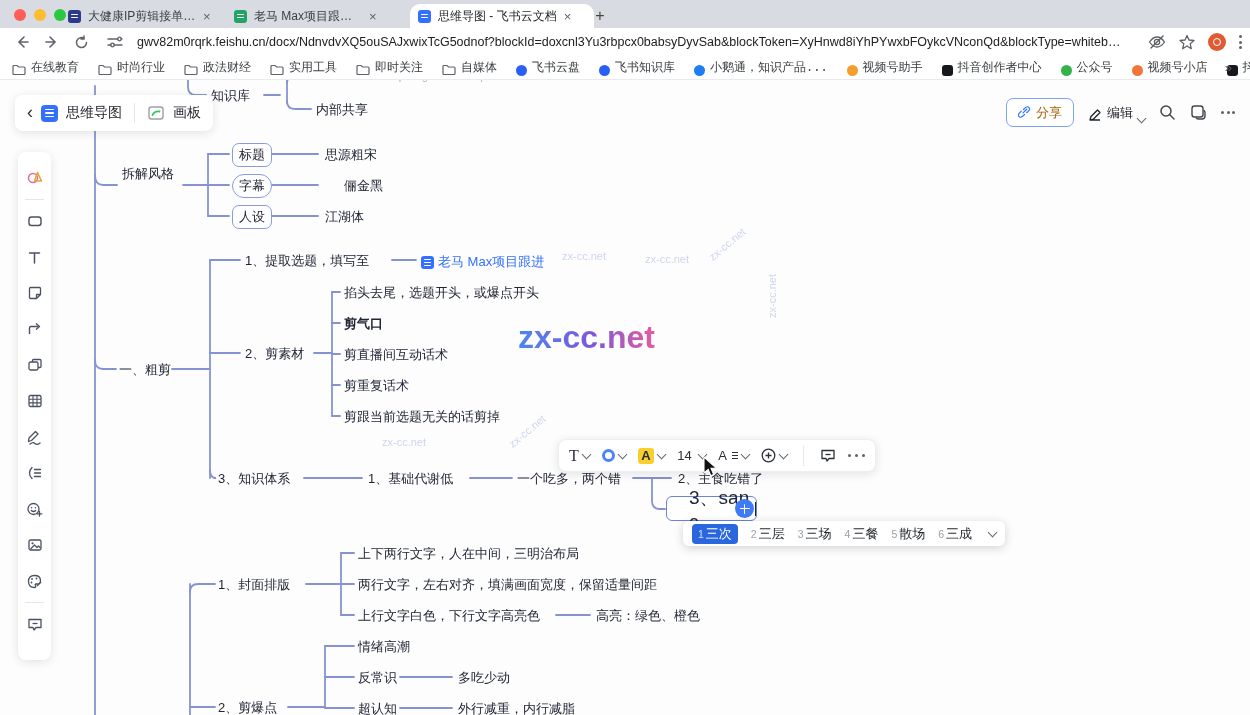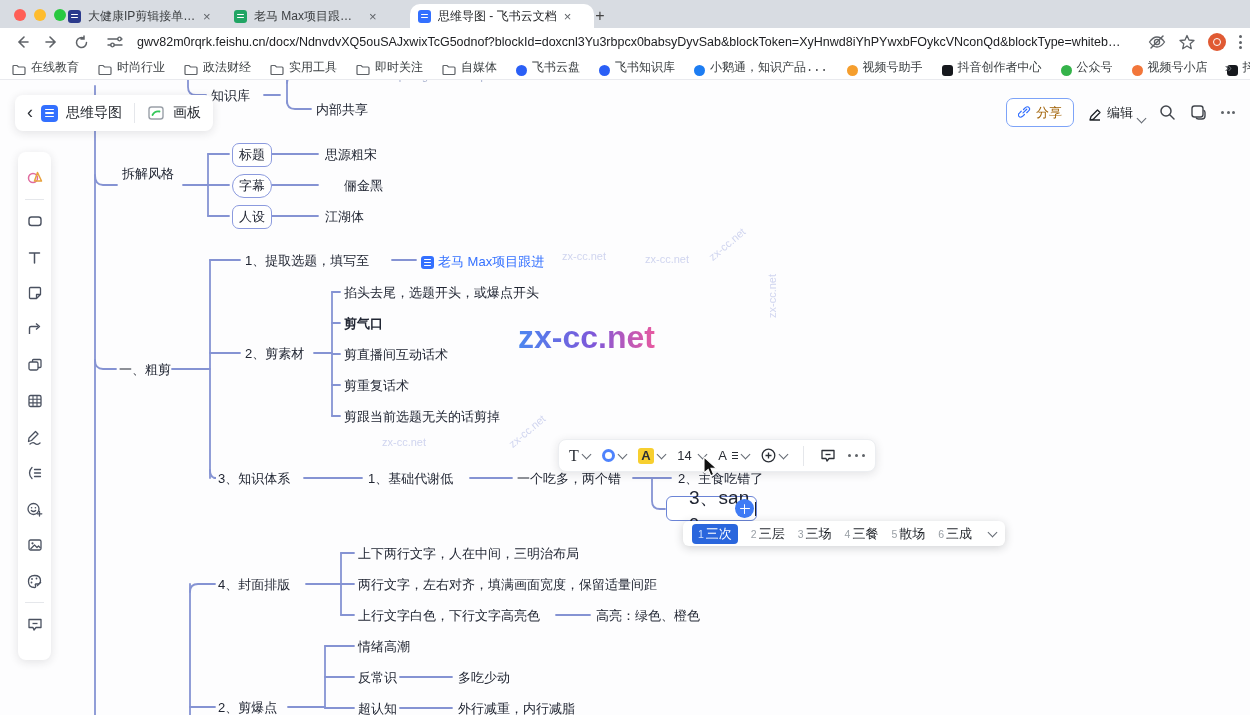--- a/index.html
+++ b/index.html
@@ -204,21 +204,21 @@
   <div class="mnode" style="left:245px;top:346px;">2、剪素材</div>
   <div class="mnode" style="left:344px;top:285px;">掐头去尾，选题开头，或爆点开头</div>
   <div class="mnode" style="left:344px;top:316px;font-weight:bold;">剪气口</div>
   <div class="mnode" style="left:344px;top:347px;">剪直播间互动话术</div>
   <div class="mnode" style="left:344px;top:378px;">剪重复话术</div>
   <div class="mnode" style="left:344px;top:409px;">剪跟当前选题无关的话剪掉</div>
   <div class="mnode" style="left:218px;top:471px;">3、知识体系</div>
   <div class="mnode" style="left:368px;top:471px;">1、基础代谢低</div>
   <div class="mnode" style="left:517px;top:471px;">一个吃多，两个错</div>
   <div class="mnode" style="left:678px;top:471px;">2、主食吃错了</div>
-  <div class="mnode" style="left:218px;top:577px;">4、封面排版</div>
+  <div class="mnode" style="left:218px;top:577px;">1、封面排版</div>
   <div class="mnode" style="left:358px;top:546px;">上下两行文字，人在中间，三明治布局</div>
   <div class="mnode" style="left:358px;top:577px;">两行文字，左右对齐，填满画面宽度，保留适量间距</div>
   <div class="mnode" style="left:358px;top:608px;">上行文字白色，下行文字高亮色</div>
   <div class="mnode" style="left:596px;top:608px;">高亮：绿色、橙色</div>
   <div class="mnode" style="left:218px;top:700px;">2、剪爆点</div>
   <div class="mnode" style="left:358px;top:639px;">情绪高潮</div>
   <div class="mnode" style="left:358px;top:670px;">反常识</div>
   <div class="mnode" style="left:458px;top:670px;">多吃少动</div>
   <div class="mnode" style="left:358px;top:701px;">超认知</div>
   <div class="mnode" style="left:458px;top:701px;">外行减重，内行减脂</div>

